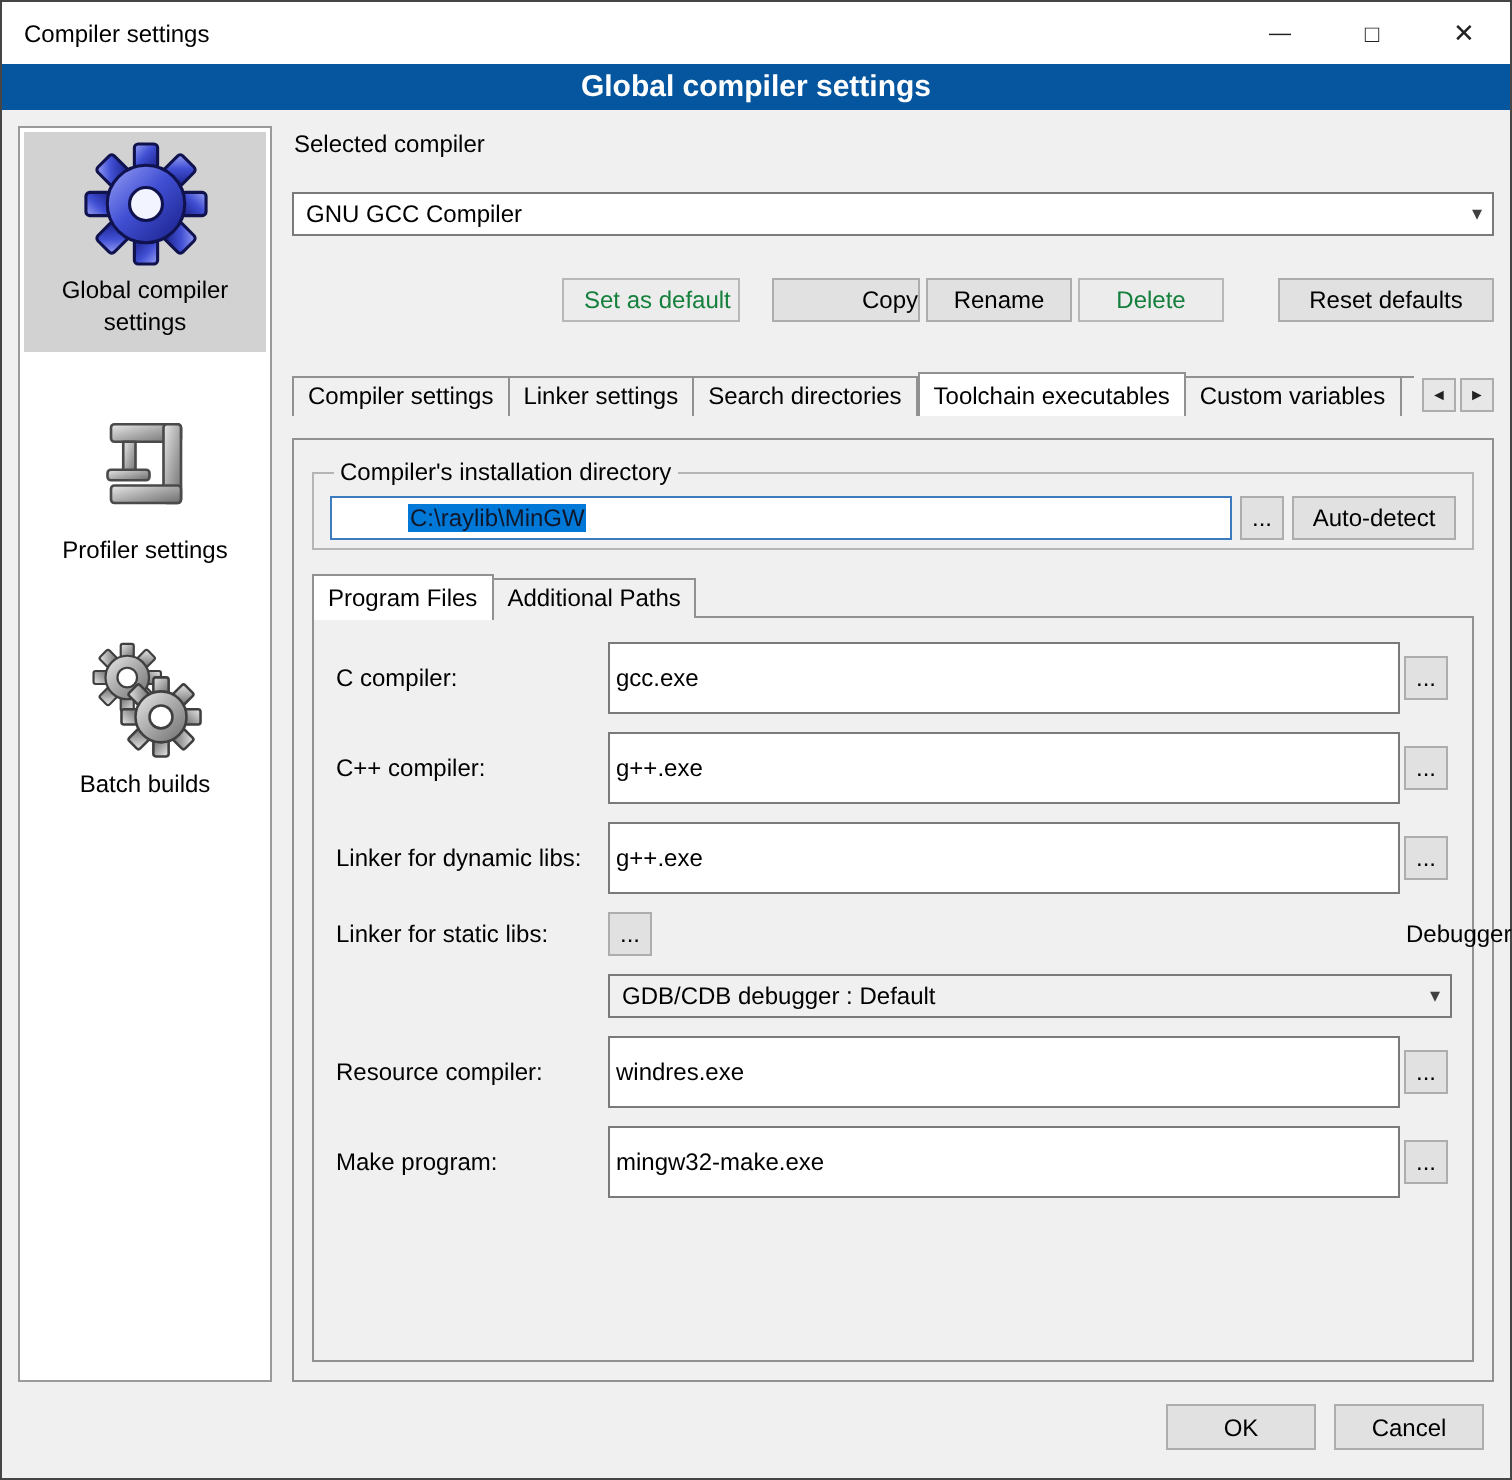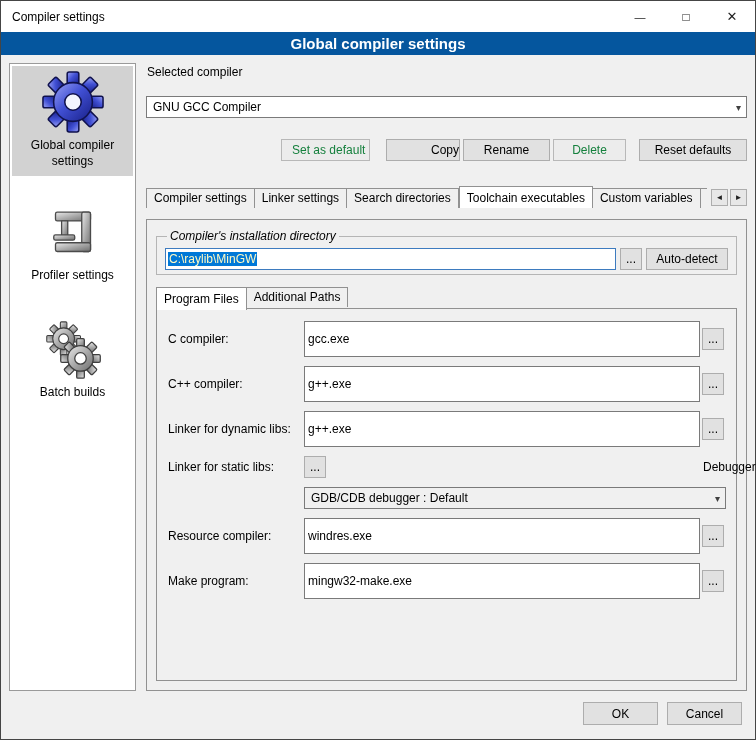--- a/index.html
+++ b/index.html
@@ -49,49 +49,49 @@
   .combo .ctext { flex:1; overflow:hidden; white-space:nowrap; }
   .chev { font-size:10px; color:#404040; margin-left:4px; }
   .combo.gray { background:#f0f0f0; }
   
   .btn { height:22px; background:#e1e1e1; border:1px solid #adadad; font:inherit;
          padding:0 10px; color:#000; white-space:nowrap; }
   .btn.disabled { background:#ececec; border-color:#b8b8b8; color:#15803d; }
   .btn-row { display:flex; margin-top:9px; align-items:center; }
   .btn-row .b-default { margin-left:135px; width:89px; }
   .btn-row .b-copy { margin-left:16px; width:74px;padding-left:44px; }
-  .btn-row .b-rename { margin-left:3px; width:87px; }
+  .btn-row .b-rename { margin-left:3px; width:73px; }
   .btn-row .b-delete { margin-left:3px; width:73px; }
   .btn-row .b-reset { margin-left:auto; width:108px; }
   
   .tabbar { display:flex; align-items:flex-end; margin-top:13px; position:relative; z-index:2; }
   .tabs-scroller { display:flex; align-items:flex-end; overflow:hidden; flex:1; }
   .tab { flex-shrink:0; height:20px; line-height:19px; padding:0 7px; background:#f0f0f0;
          border:1px solid #919191; border-bottom:none; white-space:nowrap; }
   .tab + .tab { border-left:none; }
   .tab.active { height:23px; line-height:22px; background:#fff; margin-bottom:-1px;
                 border-left:1px solid #919191; }
   .tab.cut { width:34px; overflow:hidden; padding-right:0; border-right:none; }
   .tab-arrows { flex-shrink:0; display:flex; gap:2px; margin-left:4px; padding-bottom:2px; }
   .arrowbtn { width:17px; height:17px; display:flex; align-items:center; justify-content:center;
               font-size:8px; background:#e7e7e7; border:1px solid #adadad; color:#222; }
   .tabpanel { flex:1; border:1px solid #919191; margin-top:-1px; background:#f0f0f0;
               padding:9px; display:flex; flex-direction:column; min-height:0; }
   
   .group { border:1px solid #b5b5b5; margin:0 0 10px; padding:5px 8px 4px; }
-  .group legend { padding:0 3px; margin-left:2px;font-style:italic; }
+  .group legend { padding:0 3px; margin-left:2px; }
   .dir-row { display:flex; gap:4px; align-items:center; }
   .dir-input { flex:1; height:22px; border:1px solid #3d7bbf; background:#fff;
                display:flex; align-items:center; padding:0 2px; overflow:hidden; white-space:nowrap; }
-  .dir-input .sel { background:#0078D7; color:#fef9c3; padding:0 1px; }
+  .dir-input .sel { background:#0078D7; color:#0f172a; padding:0 1px;margin-left:36px; }
   .dots { width:22px; height:22px; padding:0; flex-shrink:0; }
   .autodetect { width:82px; flex-shrink:0; padding:0; }
   .note { color:#B22222; margin:7px 1px 3px; white-space:nowrap; overflow:hidden; }
   
-  .subtabbar { display:flex; margin-top:2px; position:relative; z-index:2; }
+  .subtabbar { display:flex; align-items:flex-end; margin-top:2px; position:relative; z-index:2; }
   .subpanel { flex:1; border:1px solid #919191; margin-top:-1px; background:#f0f0f0;
               padding:12px 10px; min-height:0; }
   
   .form { display:grid; grid-template-columns:135px 1fr 24px; column-gap:2px; row-gap:9px;
           align-items:center; }
   .form label { padding-left:1px; }
   .tfield { height:36px; width:100%; border:1px solid #7a7a7a; background:#fff;
             font:inherit; padding:0 3px; }
   .form .span2 { grid-column:2 / 4; }
   

